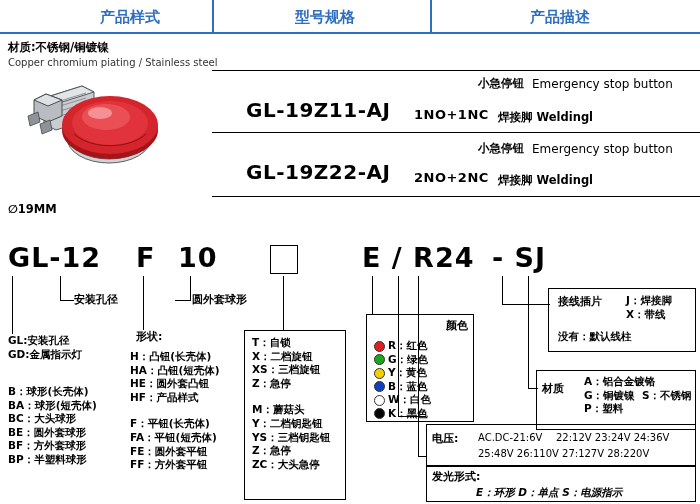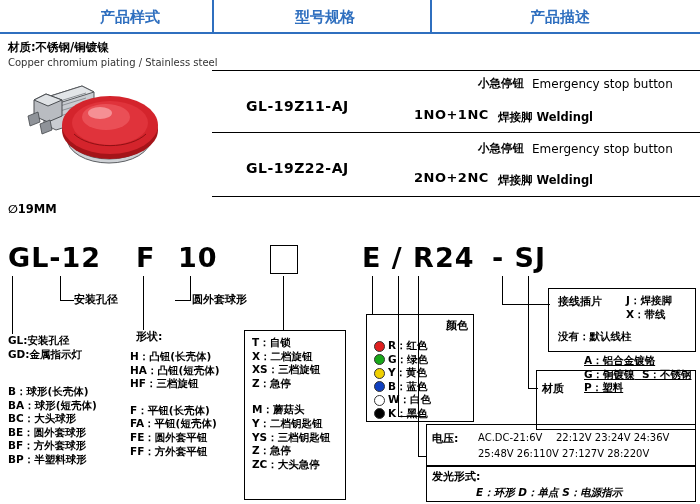--- a/index.html
+++ b/index.html
@@ -25,21 +25,21 @@
 
   
   .matcn{font-size:11.5px;font-weight:bold;}
   .maten{font-size:10px;color:#333;}
   .dia{font-size:11.5px;font-weight:bold;}
 
   
   .btn-wrap{position:absolute;left:14px;top:72px;width:170px;height:120px;}
 
   
-  .model{font-size:14px;font-weight:bold;letter-spacing:.5px;}
+  .model{font-size:20px;font-weight:bold;letter-spacing:.5px;}
   .desc-cn{font-size:11.5px;font-weight:bold;}
   .desc-en{font-size:12px;}
   .sepline{position:absolute;background:#000;height:1px;}
 
   
   .code{
     font-size:27px;font-weight:bold;letter-spacing:1px;
     font-family:"DejaVu Sans","Liberation Sans",sans-serif;
   }
   .codebox{
@@ -169,21 +169,22 @@
   <div>BC：大头球形</div>
   <div>BE：圆外套球形</div>
   <div>BF：方外套球形</div>
   <div>BP：半塑料球形</div>
 </div>
 
 <div class="abs lbl" style="left:136px;top:330px;">形状:</div>
 <div class="abs lbl-sm" style="left:130px;top:350px;width:124px;">
   <div>H：凸钮(长壳体)</div>
   <div>HA：凸钮(短壳体)</div>
-  <div>HF：三档旋钮</div>
+  <div>HE：圆外套凸钮</div>
+  <div>HF：产品样式</div>
   <div style="height:13px;"></div>
   <div>F：平钮(长壳体)</div>
   <div>FA：平钮(短壳体)</div>
   <div>FE：圆外套平钮</div>
   <div>FF：方外套平钮</div>
 </div>
 
 <div class="box" style="left:244px;top:330px;width:100px;height:168px;"></div>
 <div class="abs lbl-sm" style="left:252px;top:336px;width:92px;">
   <div>T：自锁</div>
@@ -212,21 +213,21 @@
 <div class="box" style="left:548px;top:288px;width:146px;height:62px;"></div>
 <div class="abs lbl" style="left:558px;top:295px;">接线插片</div>
 <div class="abs lbl-sm" style="left:626px;top:294px;width:66px;">
   <div>J：焊接脚</div>
   <div>X：带线</div>
 </div>
 <div class="abs lbl-sm" style="left:558px;top:330px;">没有：默认线柱</div>
 
 <div class="box" style="left:536px;top:370px;width:158px;height:58px;"></div>
 <div class="abs lbl" style="left:542px;top:382px;">材质</div>
-<div class="abs lbl-sm" style="left:584px;top:354px;width:110px;text-decoration:underline;">
+<div class="abs lbl-sm" style="left:584px;top:375px;width:110px;">
   <div>A：铝合金镀铬</div>
   <div><span>G：铜镀镍</span>&nbsp;&nbsp;<span>S：不锈钢</span></div>
   <div>P：塑料</div>
 </div>
 
 <div class="box" style="left:426px;top:424px;width:268px;height:40px;"></div>
 <div class="abs lbl" style="left:432px;top:432px;">电压:</div>
 <div class="abs tny" style="left:478px;top:431px;">AC.DC-21:6V</div>
 <div class="abs tny" style="left:556px;top:431px;">22:12V     23:24V     24:36V</div>
 <div class="abs tny" style="left:478px;top:447px;">25:48V   26:110V   27:127V   28:220V</div>

